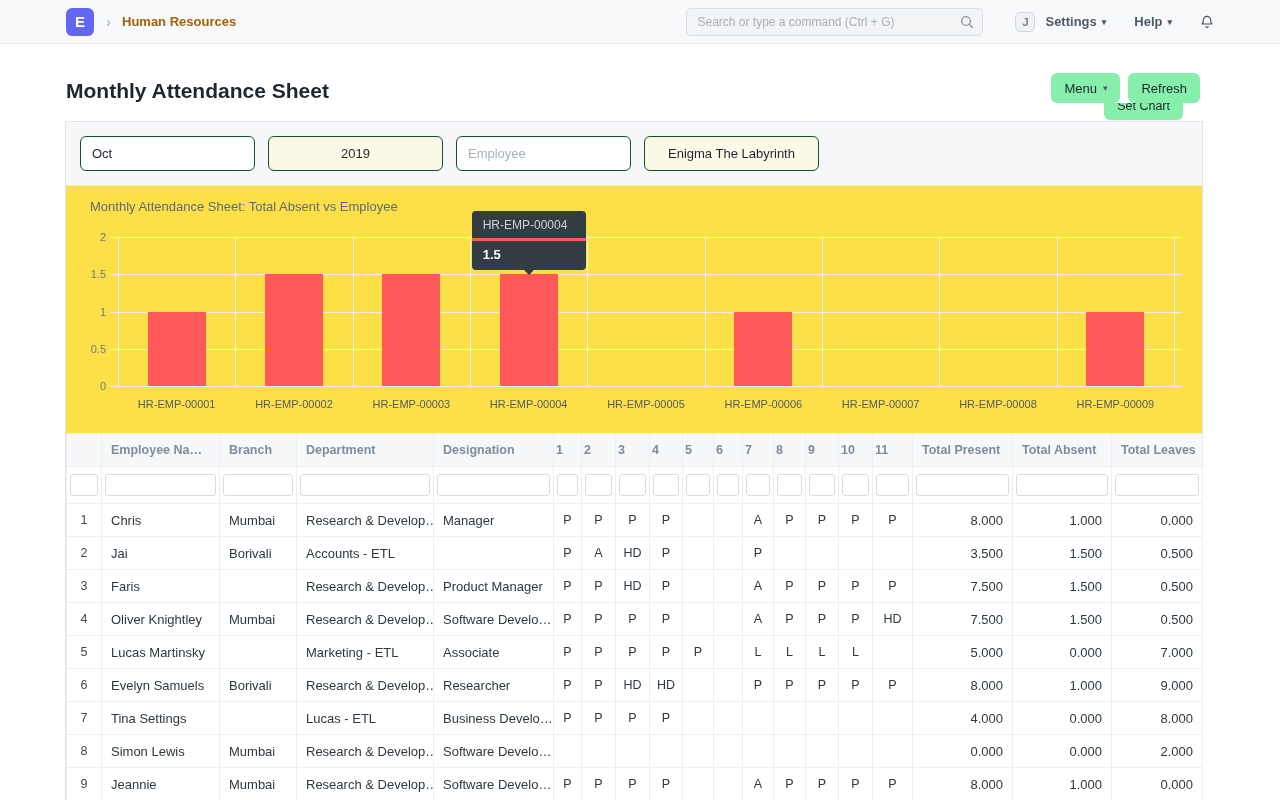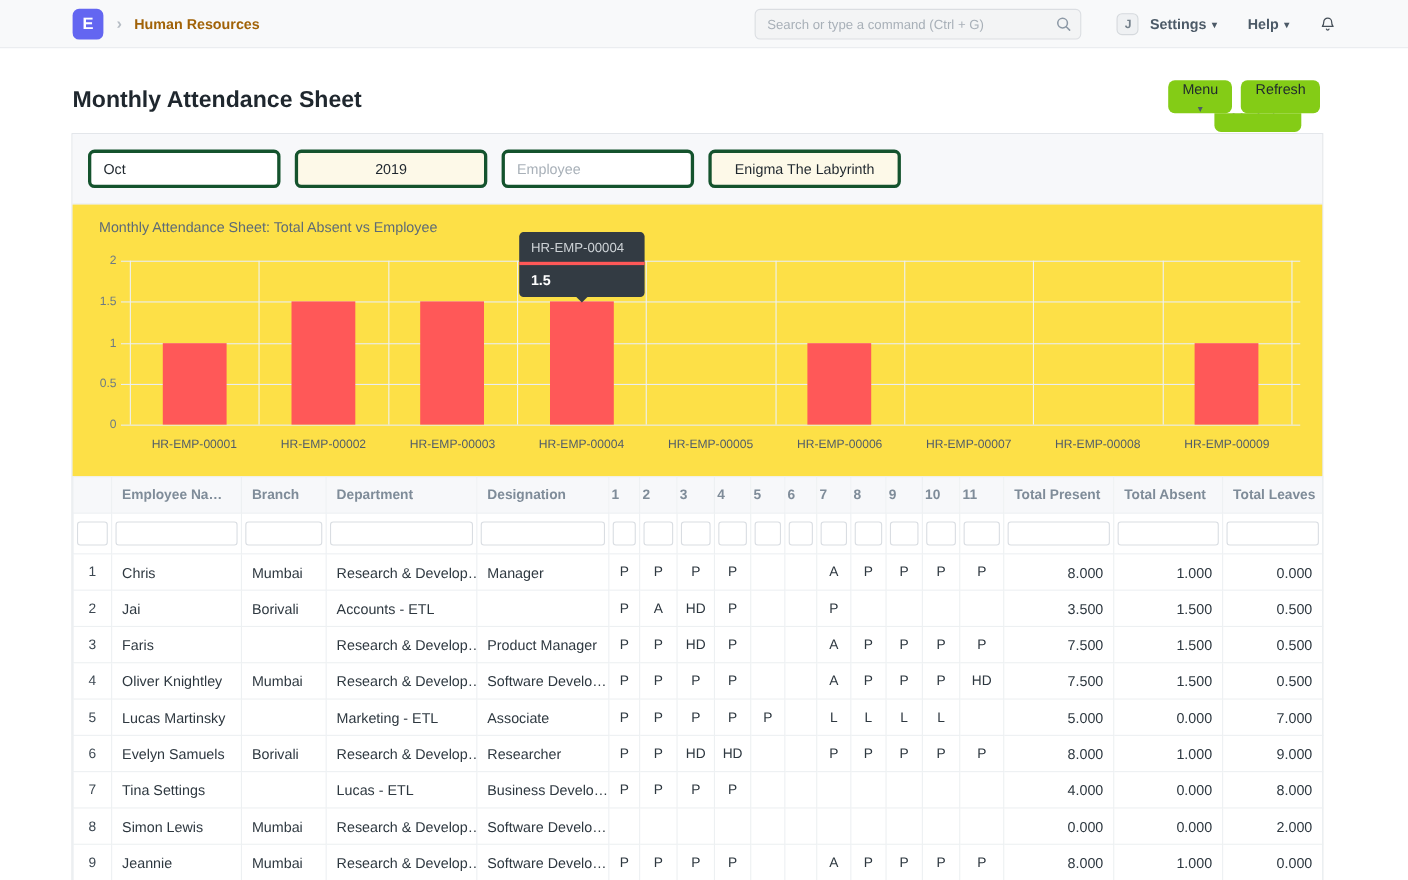--- a/index.html
+++ b/index.html
@@ -17,31 +17,31 @@
   .search-icon { position:absolute; right:8px; top:6px; }
   .nav-right { display:flex; align-items:center; gap:28px; margin-left:32px; }
   .user-group { display:flex; align-items:center; gap:10px; }
   .avatar { width:20px; height:20px; border:1px solid #d5d9dd; background:#eff1f3; border-radius:5px; font-size:11px; font-weight:600; color:#74808b; display:flex; align-items:center; justify-content:center; cursor:pointer; }
   .nav-item { font-size:13px; font-weight:600; color:#4c5a67; display:flex; align-items:center; gap:5px; cursor:pointer;justify-content:space-between; }
   .caret { font-size:9px; color:#4c5a67; }
 
   
   .page-head { height:59px; display:flex; align-items:flex-end; padding:0 80px 0 66px; background:#fff; }
   .page-title { font-size:21px; font-weight:600; color:#1f272e; flex:1; }
-  .btn { background:#84cc16; border:none; border-radius:6px; font-family:inherit; font-size:13px; color:#1f272e; padding:0 13px; height:30px; display:inline-flex; align-items:center; gap:6px; cursor:pointer;flex-direction:column; }
+  .btn { background:#86efac; border:none; border-radius:6px; font-family:inherit; font-size:13px; color:#1f272e; padding:0 13px; height:30px; display:inline-flex; align-items:center; gap:6px; cursor:pointer; }
   .head-buttons { display:flex; gap:8px; }
 
   
   .content { margin:0 65px; width:1138px; }
   .pre-strip { height:18px; overflow:hidden; display:flex; justify-content:flex-end; padding-right:20px; }
   .pre-strip .btn { height:28px; font-size:12.5px; margin-top:-11px; }
   .report-container { border:1px solid #e0e4e8; }
 
   .filter-bar { background:#f7f8fa; border-bottom:1px solid #e6eaed; padding:14px 14px; display:flex; gap:13px; }
-  .filter-input { width:175px; height:35px; border:3px solid #14532d; border-radius:6px; padding:0 11px; font-size:13px; font-family:inherit; color:#1f272e; background:#fff; }
+  .filter-input { width:175px; height:35px; border:1px solid #14532d; border-radius:6px; padding:0 11px; font-size:13px; font-family:inherit; color:#1f272e; background:#fff; }
   .filter-input.highlight { background:#fdf9e8; font-weight:400;text-align:center; }
 
   
   .chart-section { background:#fde047; padding:13px 0 8px; }
   .chart-title { font-size:13px; color:#5e6b76; margin-left:24px; height:16px; }
   .chart-area { position:relative; height:210px; }
   .gridline-h { position:absolute; height:1px; background:#e9edf0; }
   .gridline-v { position:absolute; width:1px; background:#eef1f4; }
   .y-tick-label { position:absolute; left:0; width:40px; text-align:right; font-size:11px; color:#6c7a85; }
   .x-tick-label { position:absolute; text-align:center; font-size:11px; color:#525d68; }

